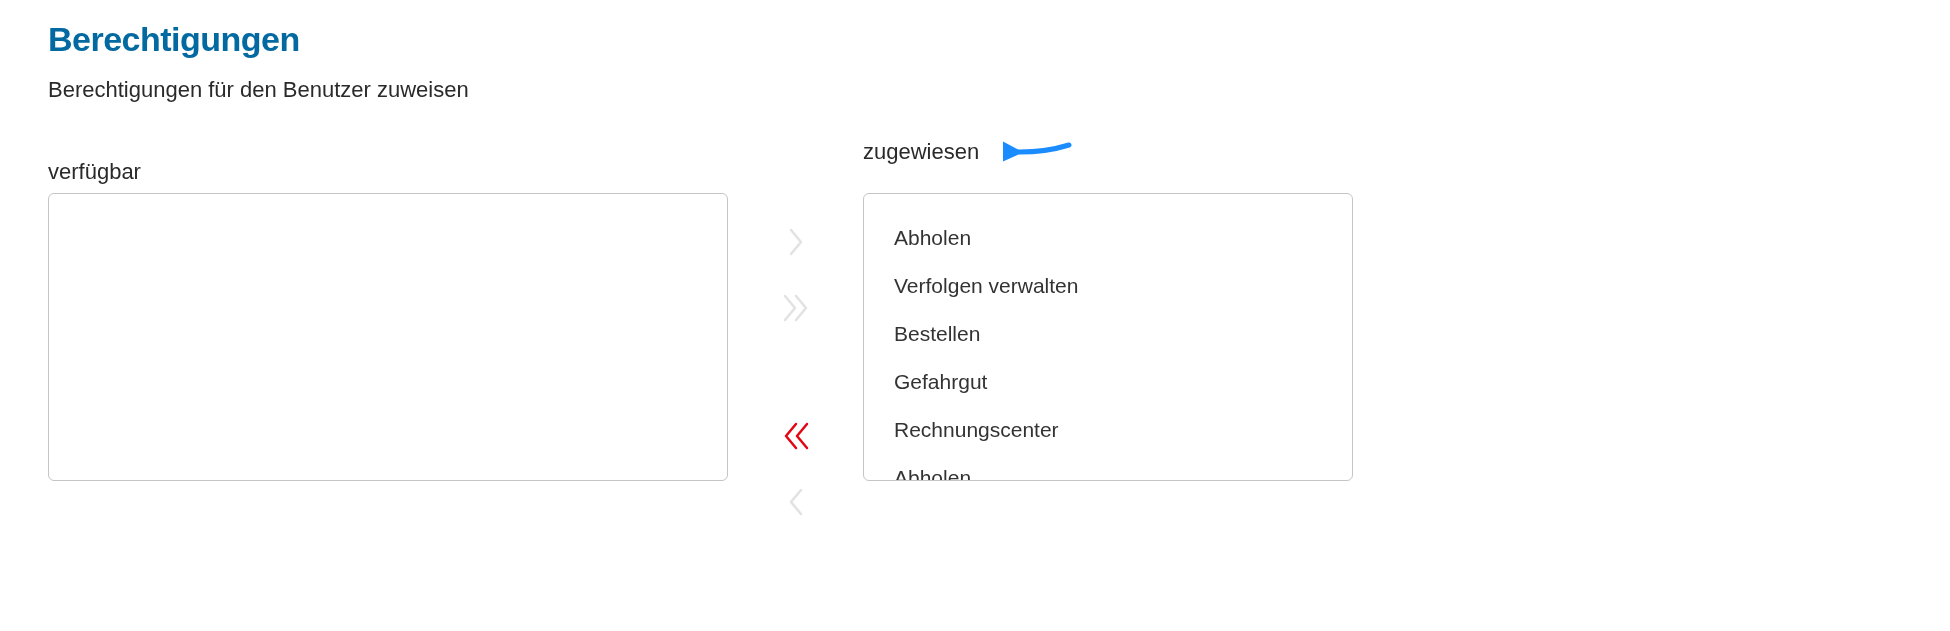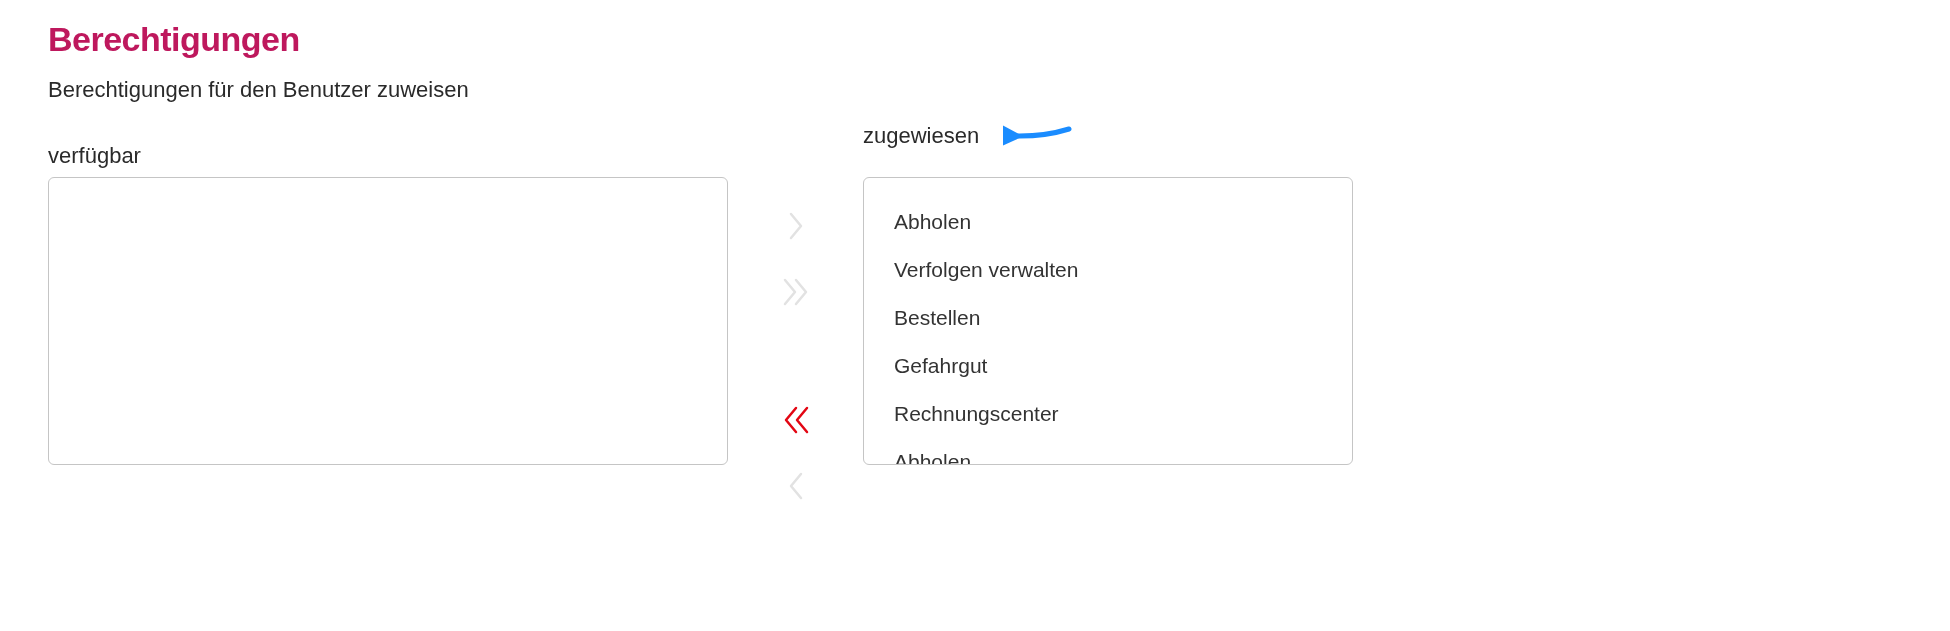--- a/index.html
+++ b/index.html
@@ -10,28 +10,28 @@
     body {
       font-family: -apple-system, BlinkMacSystemFont, "Segoe UI", Helvetica, Arial, sans-serif;
       background: #fff;
       width: 1950px;
       padding: 20px 48px;
       color: #333;
     }
     .heading {
       font-size: 34px;
       font-weight: 800;
-      color: #be185d;
+      color: #0369a1;
       letter-spacing: -0.5px;
       margin-bottom: 18px;
     }
     .description {
       font-size: 22px;
       color: #2a2a2a;
-      margin-bottom: 0;
+      margin-bottom: 16px;
       font-weight: 400;
     }
     .labels-row {
       display: flex;
       align-items: center;
       margin-bottom: 8px;
     }
     .label-left {
       width: 680px;
       font-size: 22px;

